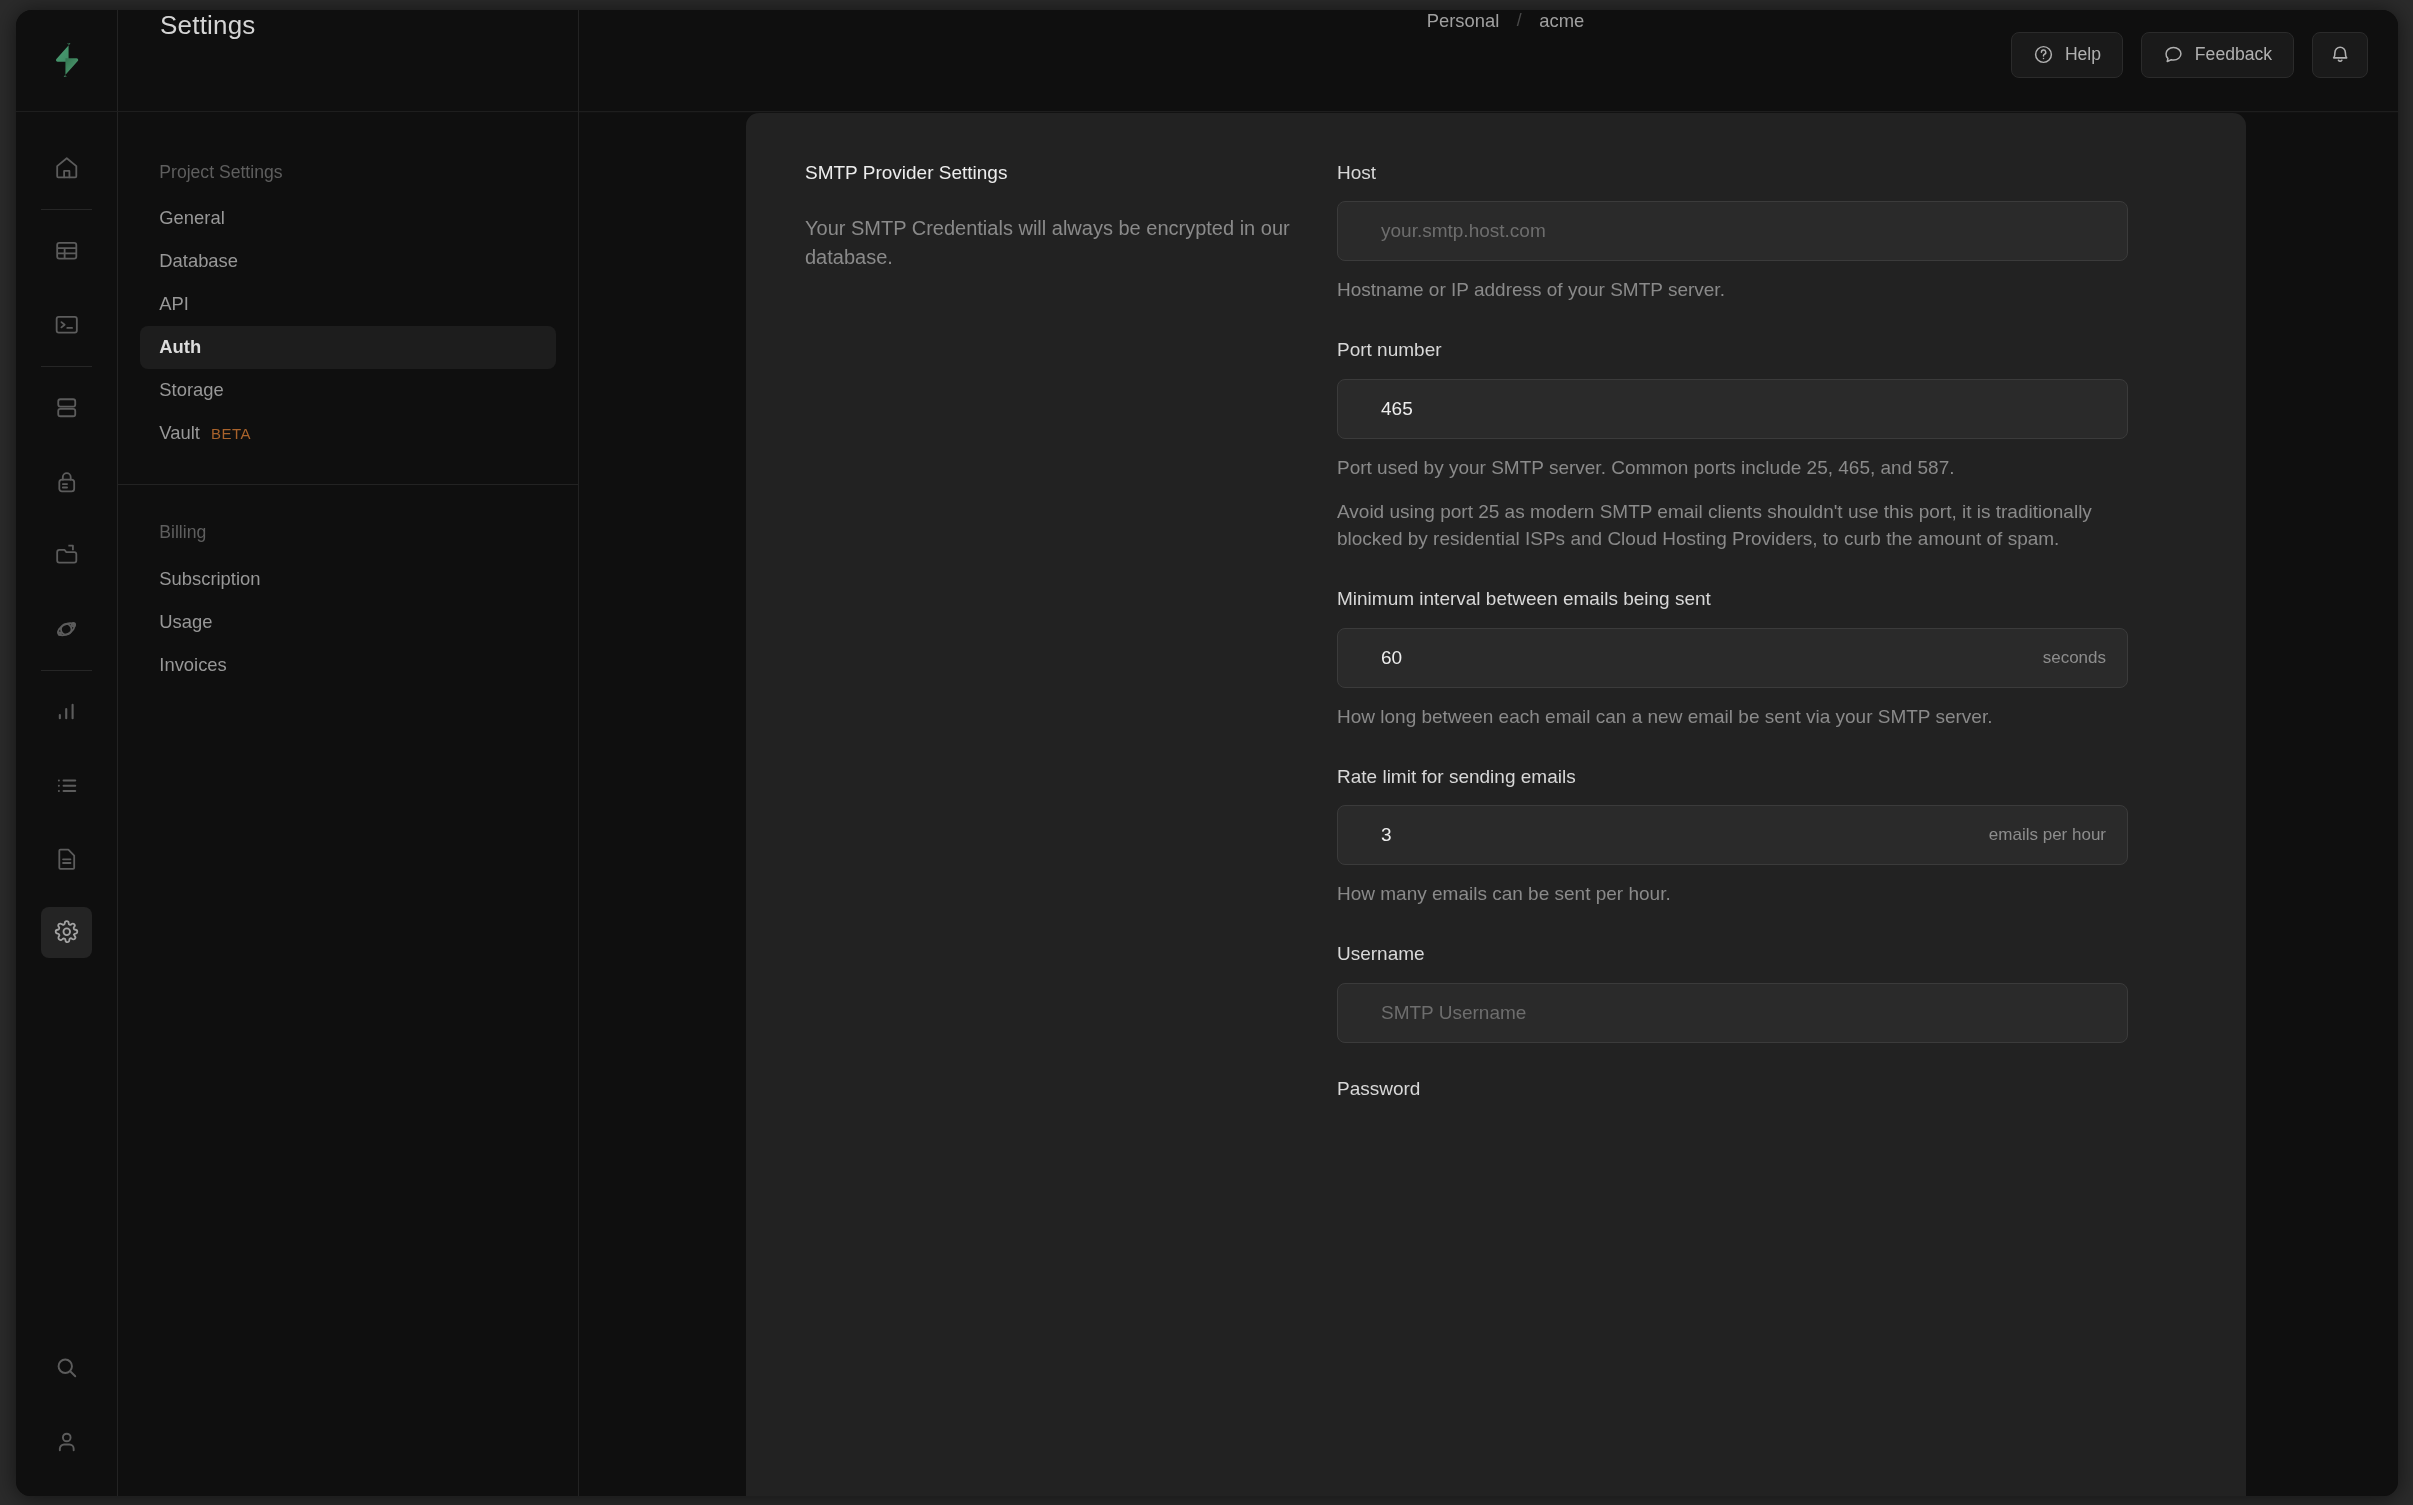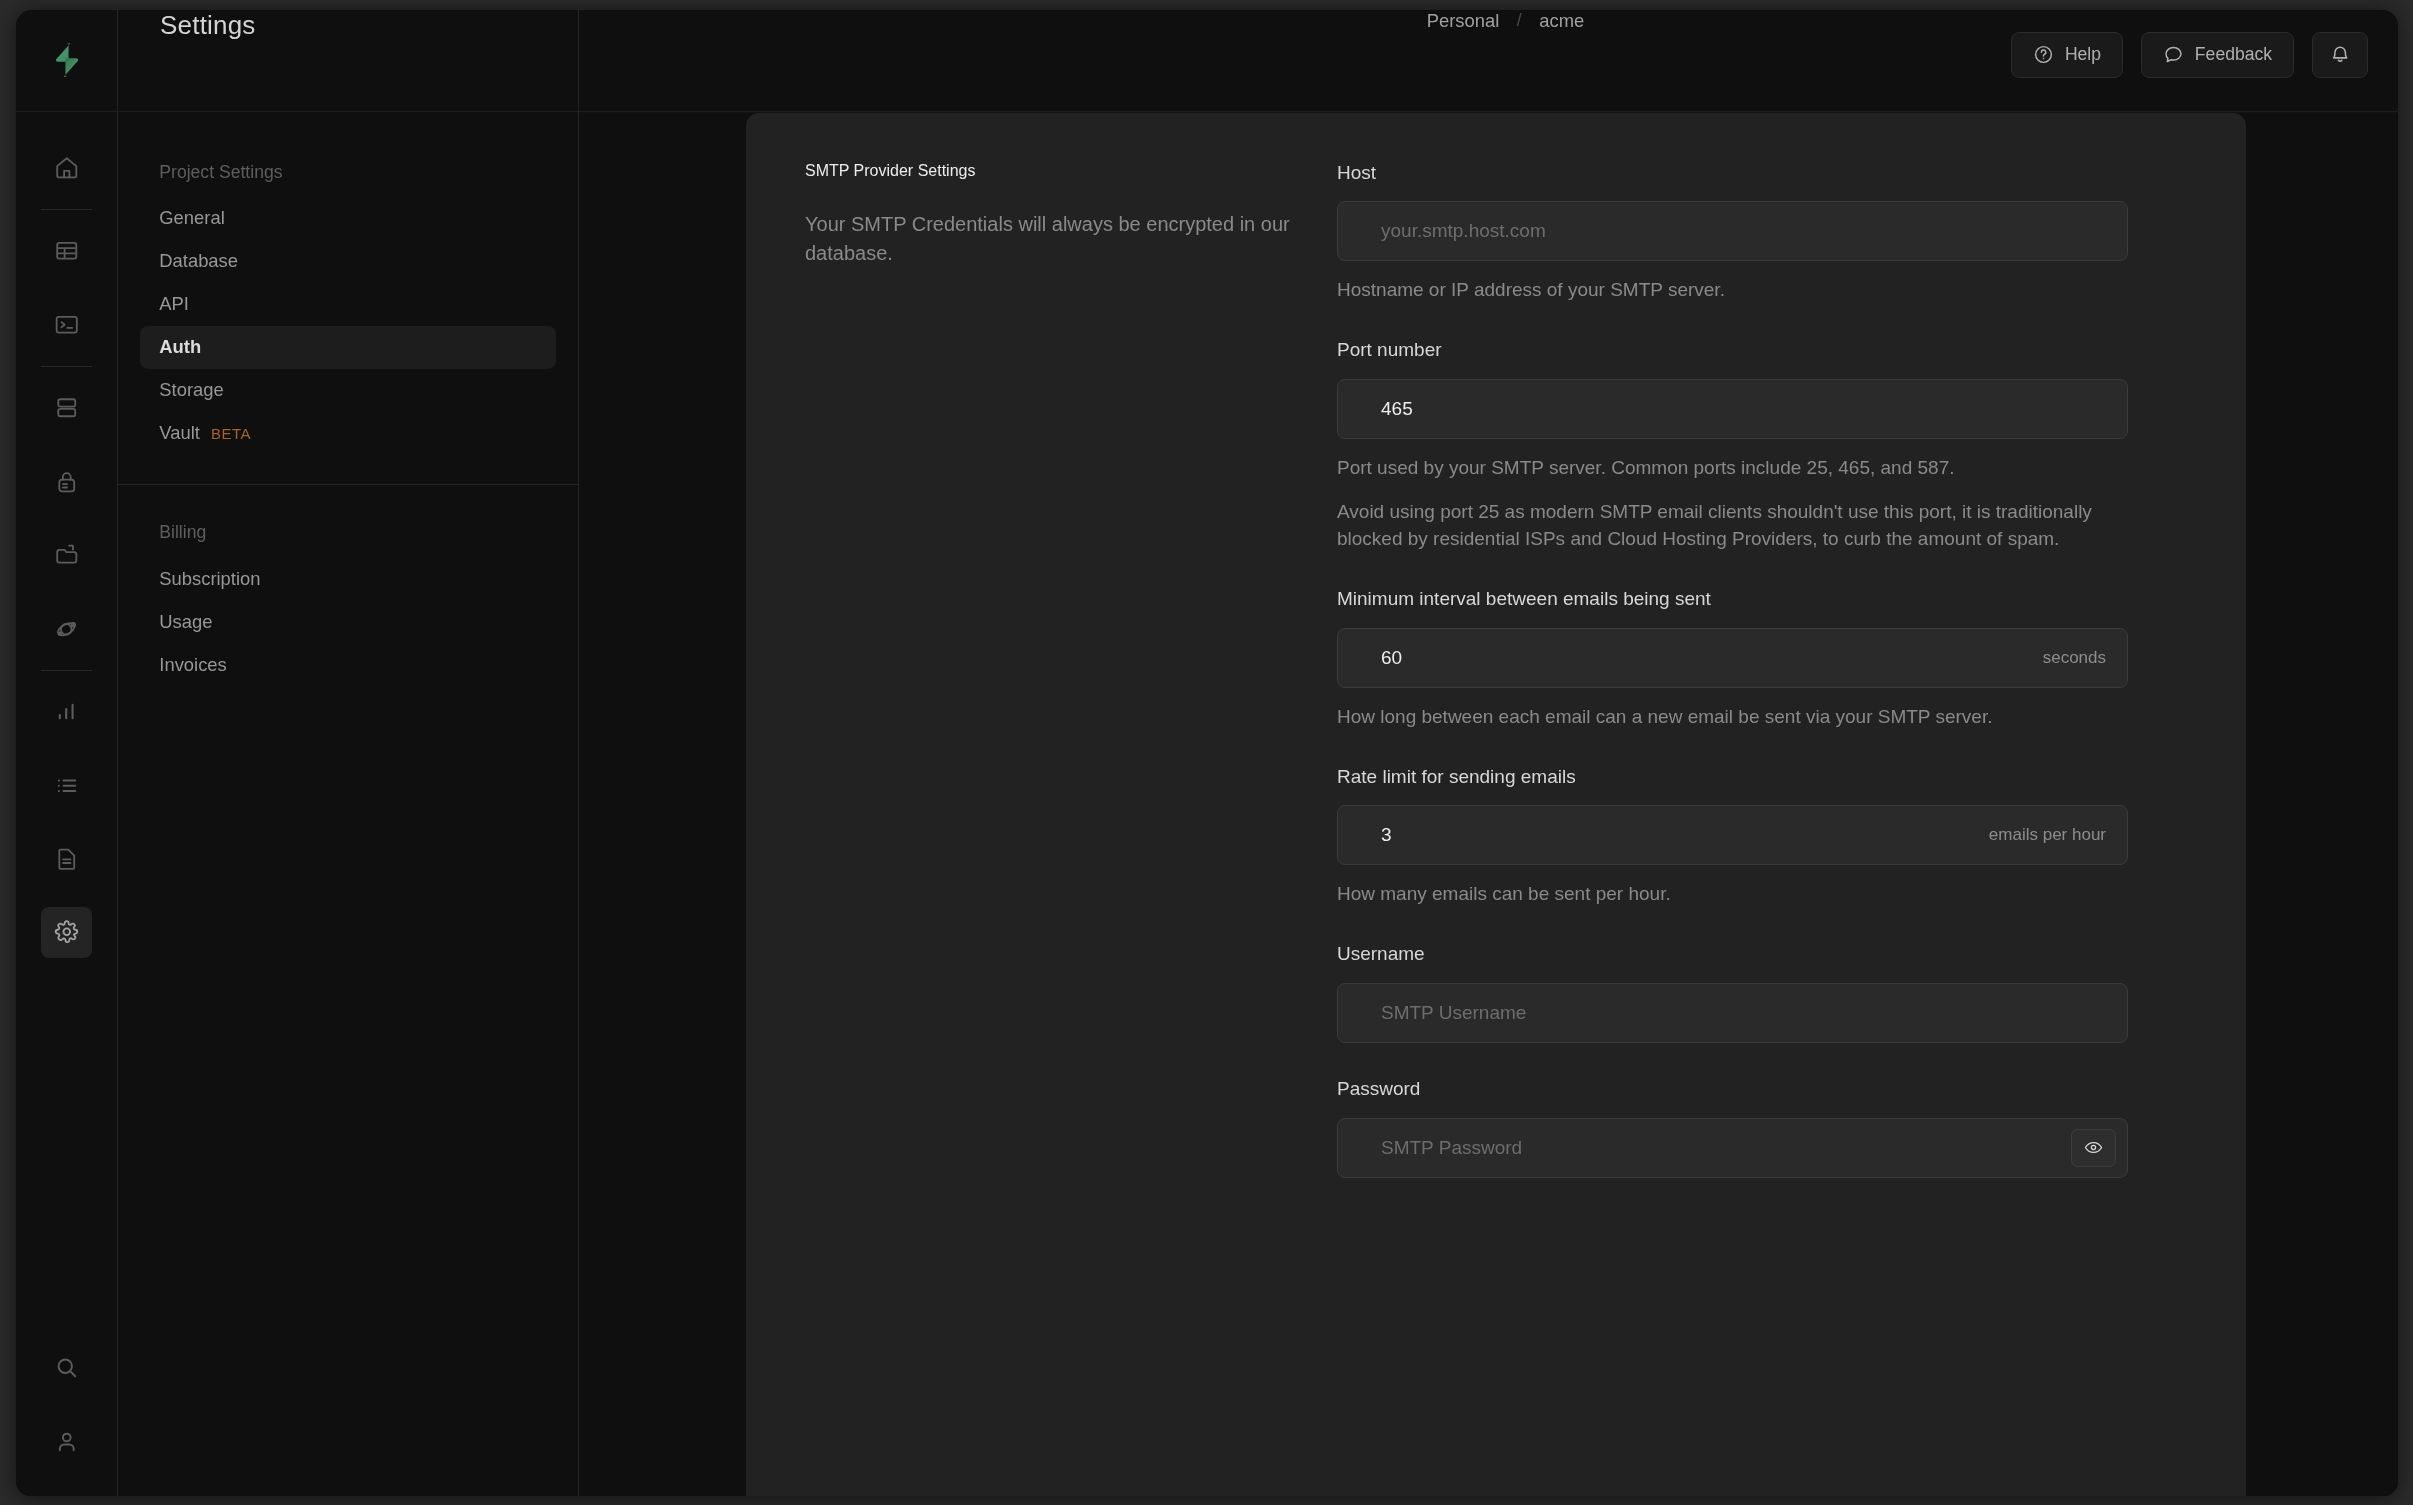--- a/index.html
+++ b/index.html
@@ -175,21 +175,21 @@
   }
   #panel-inner {
     display: flex;
     padding: 49px 0 0 0;
   }
   #panel-left {
     width: 591px;
     padding: 0 45px 0 59px;
   }
   #panel-title {
-    font-size: 16px;
+    font-size: 19px;
     color: #ededed;
     margin-bottom: 30px;
   }
   #panel-desc {
     font-size: 20px;
     line-height: 1.45;
     color: #8a8a8a;
   }
   #panel-right {
     width: 850px;
@@ -536,31 +536,20 @@
 
           <div class="field">
             <label class="field-label">Username</label>
             <div class="input-wrap">
               <input type="text" placeholder="SMTP Username" style="">
             </div>
           </div>
 
           <div class="field">
             <label class="field-label">Password</label>
-            <div class="input-wrap">
-              <input type="password" placeholder="SMTP Password" style="">
-              <div class="eye-btn">
-                <span>
-                  <svg width="19" height="19" viewBox="0 0 24 24" fill="none" stroke="currentColor" stroke-width="1.7" stroke-linejoin="round">
-                    <path d="M1.8 12S5.5 5.8 12 5.8 22.2 12 22.2 12 18.5 18.2 12 18.2 1.8 12 1.8 12z"></path>
-                    <circle cx="12" cy="12" r="2.6"></circle>
-                  </svg>
-                </span>
-              </div>
-            </div>
           </div>
 
         </div>
       </div>
     </div>
   </div>
 
 </div>
 </div>
 

